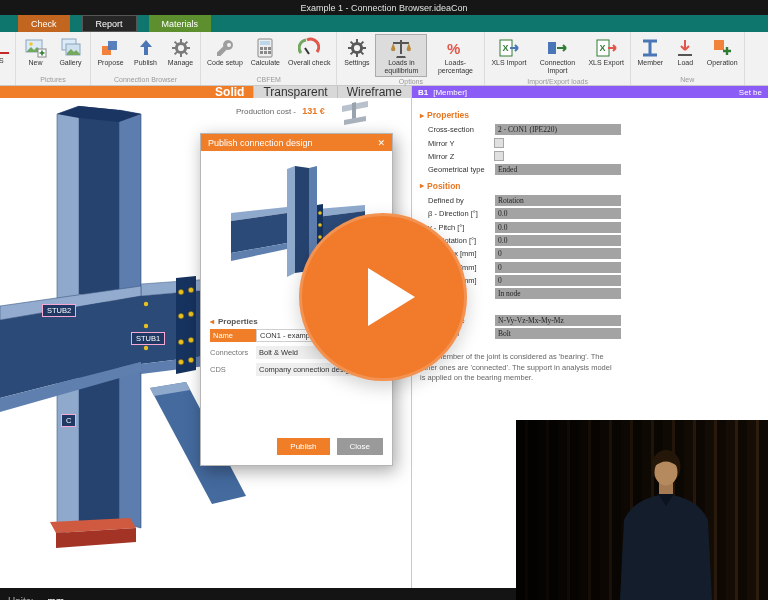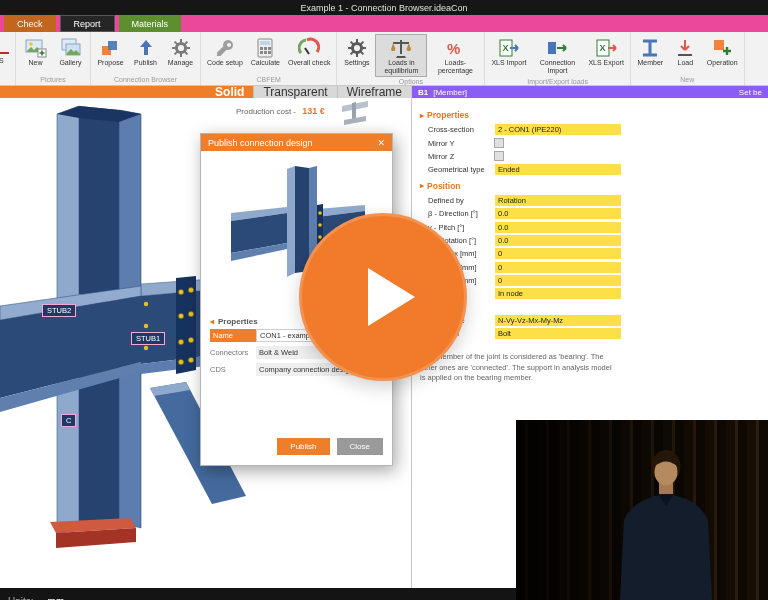--- a/index.html
+++ b/index.html
@@ -2,22 +2,22 @@
 <html><head>
 <meta charset="utf-8">
 <style>
   html,body{margin:0;padding:0;}
   body{width:768px;height:600px;position:relative;overflow:hidden;background:#fff;
        font-family:"Liberation Sans",sans-serif;-webkit-font-smoothing:antialiased;}
 
   
   .titlebar{position:absolute;left:0;top:0;width:768px;height:15px;background:#161616;
             color:#e2e2e2;font-size:9px;display:flex;align-items:center;justify-content:center;z-index:5;}
-  .tabbar{position:absolute;left:0;top:15px;width:768px;height:17px;background:#ec4899;
-          display:flex;align-items:stretch;padding-left:4px;gap:4px;z-index:5;box-sizing:border-box;}
+  .tabbar{position:absolute;left:0;top:15px;width:768px;height:17px;background:#0f766e;
+          display:flex;align-items:stretch;padding-left:18px;gap:12px;z-index:5;box-sizing:border-box;}
   .tab{color:#fff;font-size:9px;display:flex;align-items:center;padding:0 13px;cursor:default;}
   .tab.report{border:1px solid #555;}
 
   
   .ribbon{position:absolute;left:0;top:32px;width:768px;height:54px;background:#f2f2f2;
           border-bottom:1px solid #c9c9c9;display:flex;box-sizing:border-box;z-index:5;}
   .rstub{width:15px;overflow:hidden;border-right:1px solid #ddd;display:flex;flex-direction:column;align-items:flex-start;padding-top:3px;}
   .rstub .ic{margin-left:-9px;}
   .rstub .rtext{margin-left:-6px;font-size:7px;color:#333;}
   .rgroup{display:flex;flex-direction:column;border-right:1px solid #dcdcdc;padding:2px 3px 0;}
@@ -51,22 +51,22 @@
   .pheader{height:12px;background:#8b5cf6;color:#fff;font-size:8px;display:flex;
            align-items:center;padding:0 6px;gap:5px;overflow:hidden;}
   .pheader .bid{font-weight:bold;}
   .pheader .setbtn{margin-left:auto;white-space:nowrap;cursor:default;}
   .sections{padding:8px 4px 0 8px;width:202px;box-sizing:content-box;}
   .sec-header{display:flex;align-items:center;gap:3px;color:#E87722;font-weight:bold;
               font-size:8.5px;padding:4px 0 3px;cursor:default;}
   .sec-header .tri{font-size:8px;}
   .prow{display:flex;align-items:center;height:13.4px;padding-left:8px;}
   .prow .lab{width:66px;font-size:7.5px;color:#333;flex:none;white-space:nowrap;overflow:hidden;}
-  .prow .val{flex:1;background:#fde047;height:11px;font-size:7.5px;color:#222;display:flex;
-             align-items:center;padding:0 3px;border:1px solid #fff;white-space:nowrap;overflow:hidden;}
+  .prow .val{flex:1;background:#a3a3a3;height:11px;font-size:7.5px;color:#222;display:flex;
+             align-items:center;padding:0 3px;border:1px solid #fff;white-space:nowrap;overflow:hidden;font-family:Liberation Serif, serif;}
   .prow .chk{width:8px;height:8px;background:#e0e0e0;border:1px solid #a8a8a8;flex:none;}
   .rowgap{height:13px;}
   .note{font-size:7.5px;color:#666;width:196px;margin:12px 0 0 8px;line-height:1.38;}
 
   
   .dialog{position:absolute;left:200px;top:133px;width:193px;height:333px;background:#fff;
           border:1px solid #b5b5b5;box-shadow:3px 5px 16px rgba(0,0,0,.35);z-index:20;box-sizing:border-box;}
   .dtitle{height:17px;background:#F07E28;color:#fff;font-size:9px;display:flex;align-items:center;
           padding:0 7px;box-sizing:border-box;}
   .dclose{margin-left:auto;font-size:9px;cursor:default;}

